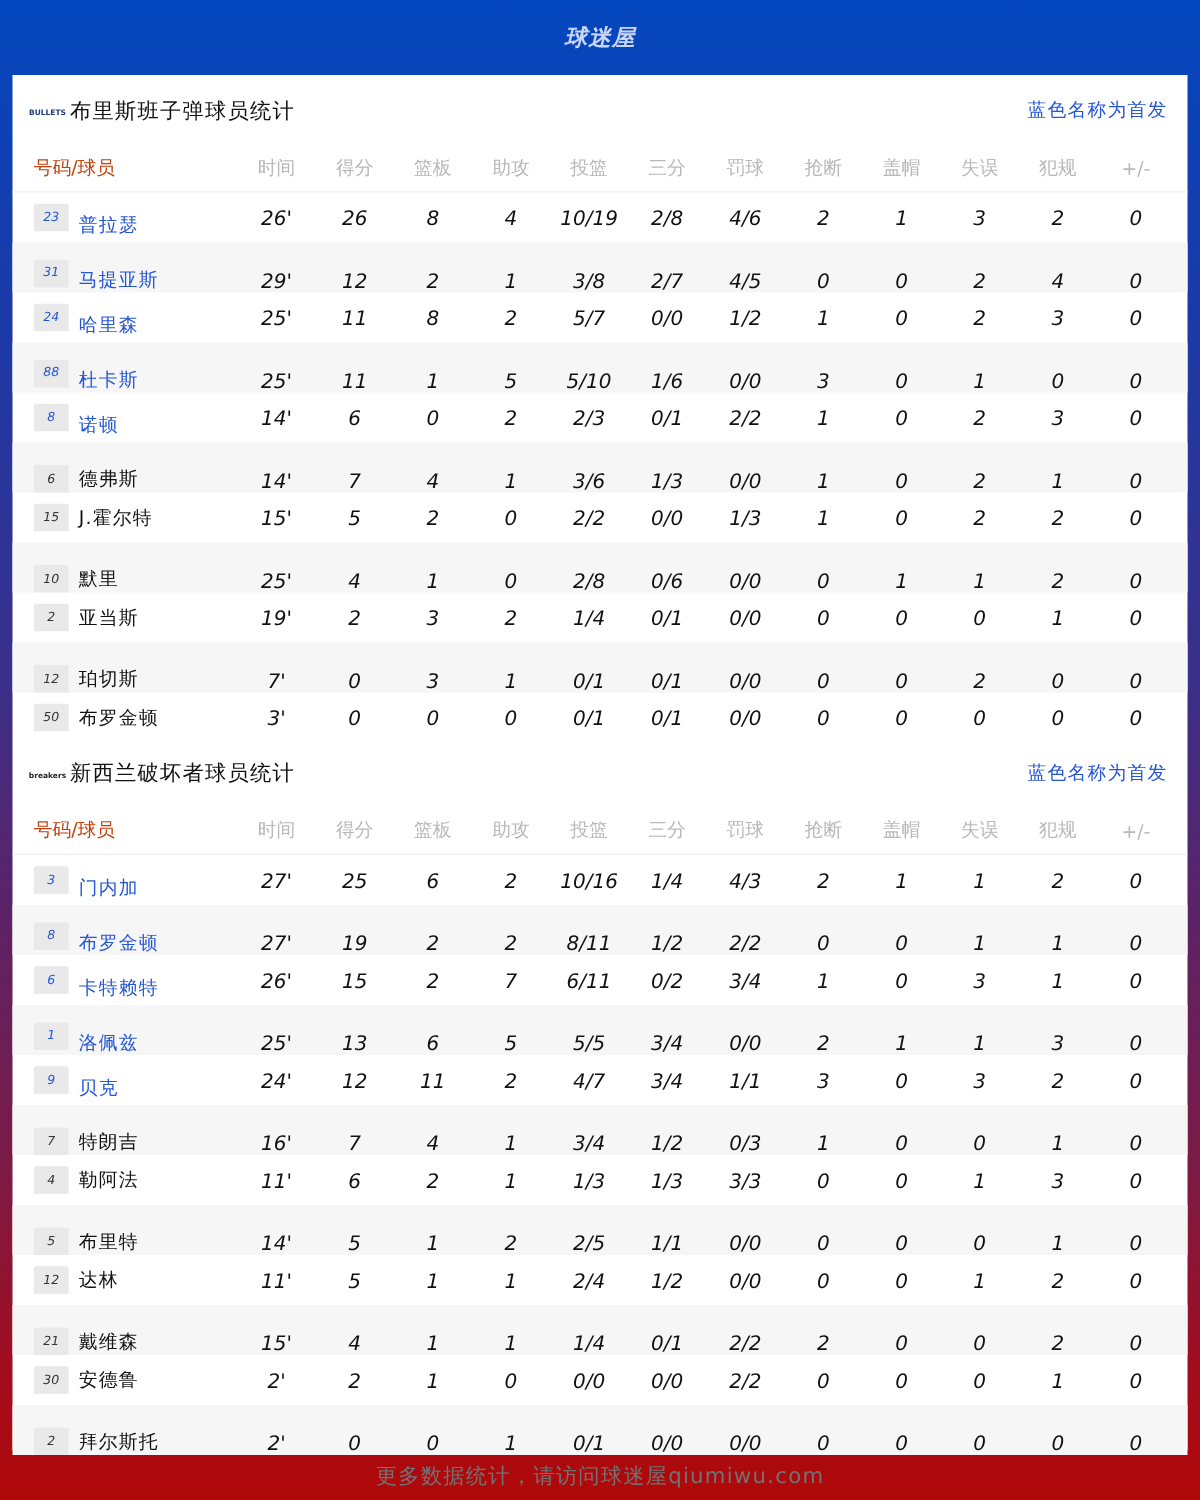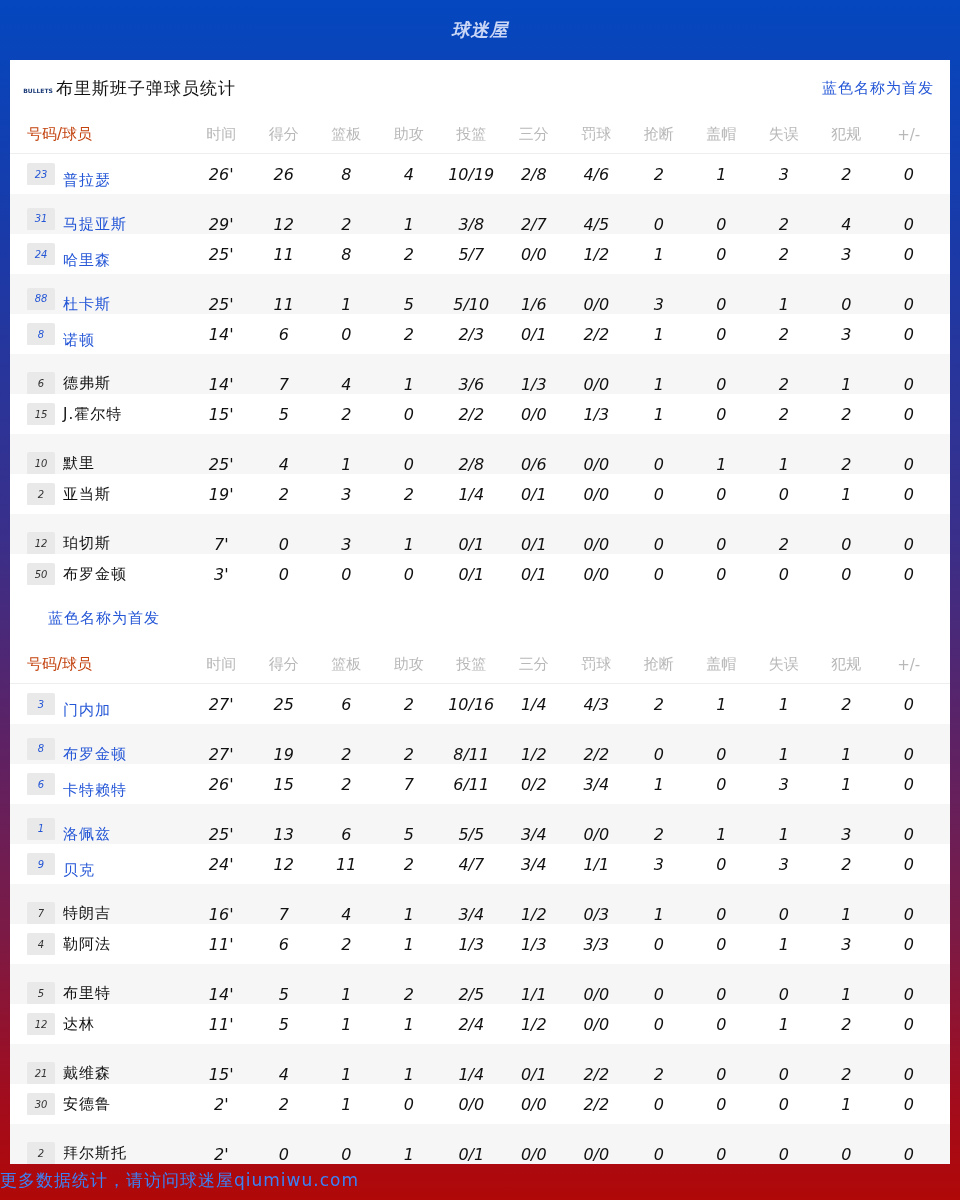--- a/index.html
+++ b/index.html
@@ -54,22 +54,22 @@
     width: 28px; height: 22px; background: #e9e9e9;
     border-radius: 2px 2px 1px 1px;
     display: flex; align-items: center; justify-content: center;
     font-size: 10px; color: #333; font-style: italic; margin-right: 8px;
   }
   .jersey.starter-num { color: #2456d6; }
   .pname { font-size: 15px; color: #111; letter-spacing: 1px; }
   .pname.starter { color: #2456d6; margin-top: 12px; }
   .footer {
     position: absolute; left: 0; top: 1160px; width: 960px; height: 40px;
-    display: flex; align-items: center; 
-    color: #3b82f6; font-size: 17px; letter-spacing: 1px;
+    display: flex; align-items: center; justify-content: center;
+    color: #737373; font-size: 17px; letter-spacing: 1px;
   }
 </style>
 </head>
 <body>
 
 <div class="top-bar">
   <span class="brand-logo">球迷屋</span>
 </div>
 
 <div class="card">
@@ -290,20 +290,24 @@
         <span class="c">0/0</span>
         <span class="c">0</span>
         <span class="c">0</span>
         <span class="c">0</span>
         <span class="c">0</span>
         <span class="c">0</span>
       </div>
     </div>
   <div class="team-section" id="team-1" style="top:530px;">
       <div class="team-title-row">
+        <div class="team-title-left">
+          <span class="team-logo breakers">breakers</span>
+          <span class="team-title">新西兰破坏者球员统计</span>
+        </div>
         <span class="starter-note">蓝色名称为首发</span>
       </div>
       <div class="col-header">
         <span class="c-player">号码/球员</span>
         <span class="c">时间</span>
         <span class="c">得分</span>
         <span class="c">篮板</span>
         <span class="c">助攻</span>
         <span class="c">投篮</span>
         <span class="c">三分</span>

